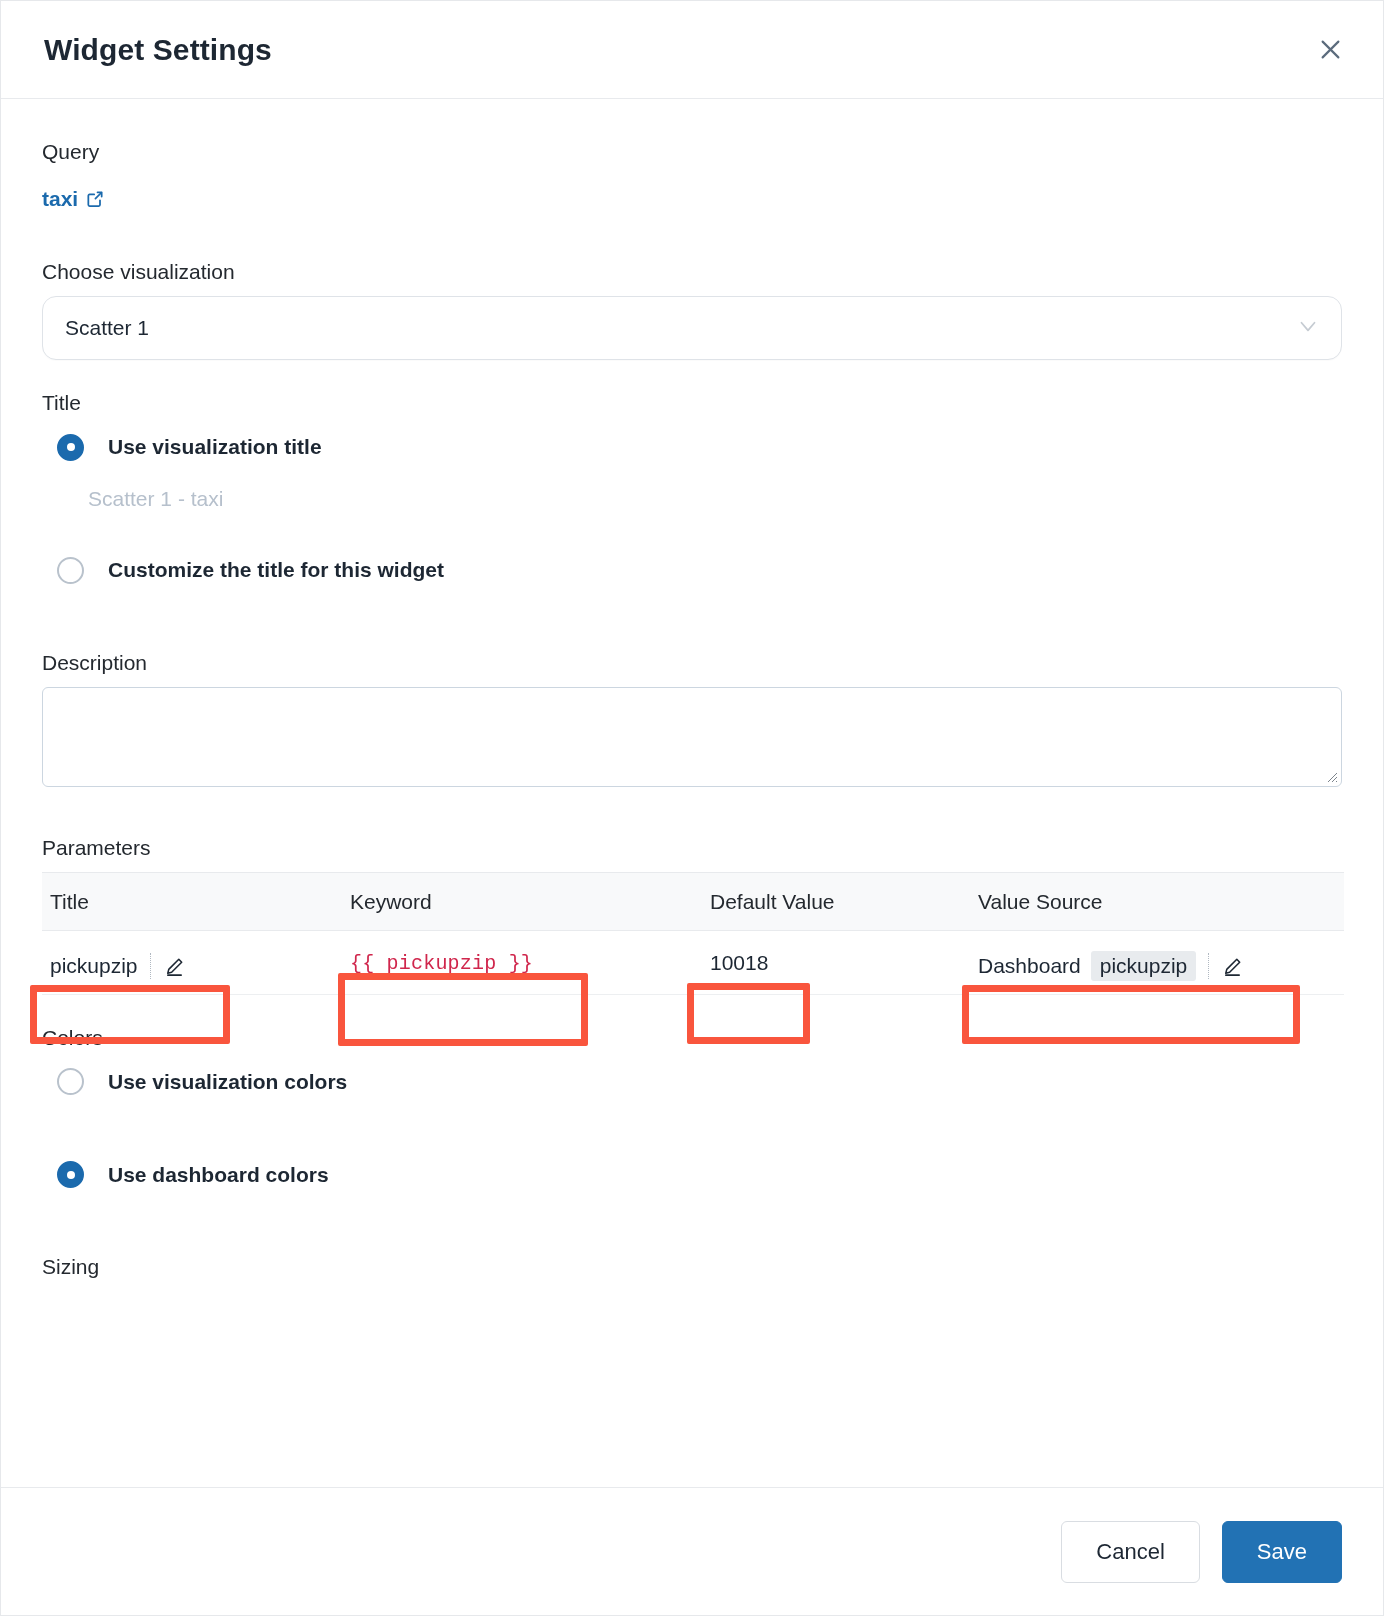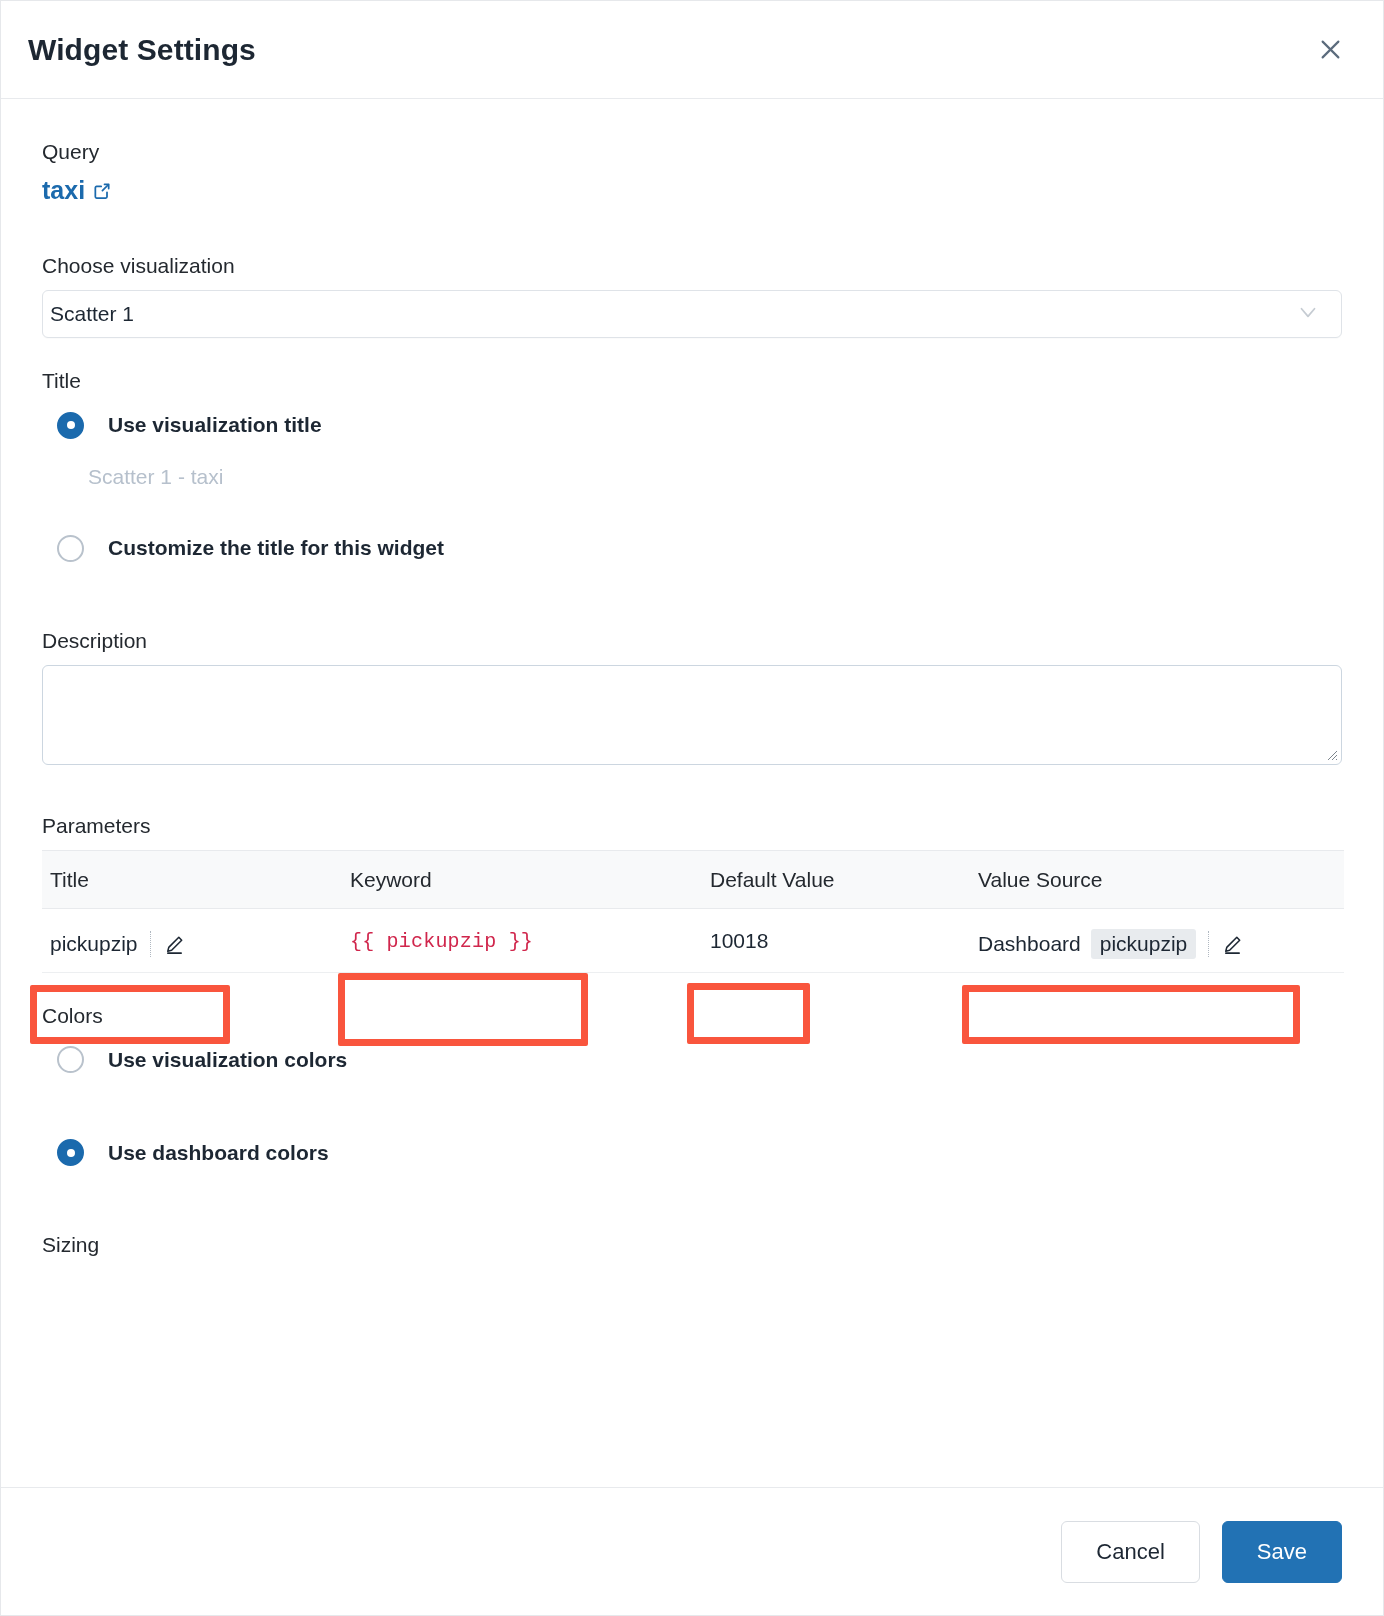--- a/index.html
+++ b/index.html
@@ -28,21 +28,21 @@
     border: 1px solid #e6e8eb;
   }
 
   
   .modal-header {
     height: 98px;
     flex: 0 0 98px;
     border-bottom: 1px solid #e8eaed;
     display: flex;
     align-items: center;
-    padding: 0 33px 0 27px;
+    padding: 0 33px 0 43px;
     position: relative;
   }
   .modal-title {
     font-size: 30px;
     font-weight: 600;
     color: #1d2733;
     letter-spacing: .1px;
   }
   .close-btn {
     position: absolute;
@@ -73,40 +73,41 @@
     color: #24292f;
     margin: 0 0 12px 0;
     line-height: 1.2;
   }
 
   .query-link {
     display: inline-flex;
     align-items: center;
     gap: 7px;
     color: #1b6aad;
-    font-size: 25px;
+    font-size: 21px;
     font-weight: 600;
     text-decoration: none;
     cursor: pointer;
+    margin-top: 11px;
   }
   .query-link svg { display: block; }
 
   .gap-lg { height: 48px; }
   .gap-md { height: 30px; }
 
   
   .select-box {
-    height: 48px;
+    height: 64px;
     width: 100%;
     border: 1px solid #dfe3e8;
-    border-radius: 6px;
+    border-radius: 14px;
     background: #fff;
     display: flex;
     align-items: center;
-    padding: 0 20px 0 7px;
+    padding: 0 20px 0 22px;
     font-size: 21px;
     color: #1d2733;
     cursor: pointer;
     position: relative;
     box-shadow: 0 1px 1px rgba(16,24,40,.02);
   }
   .select-value { flex: 1 1 auto; }
   .chev { flex: 0 0 auto; opacity: .5; }
 
   

